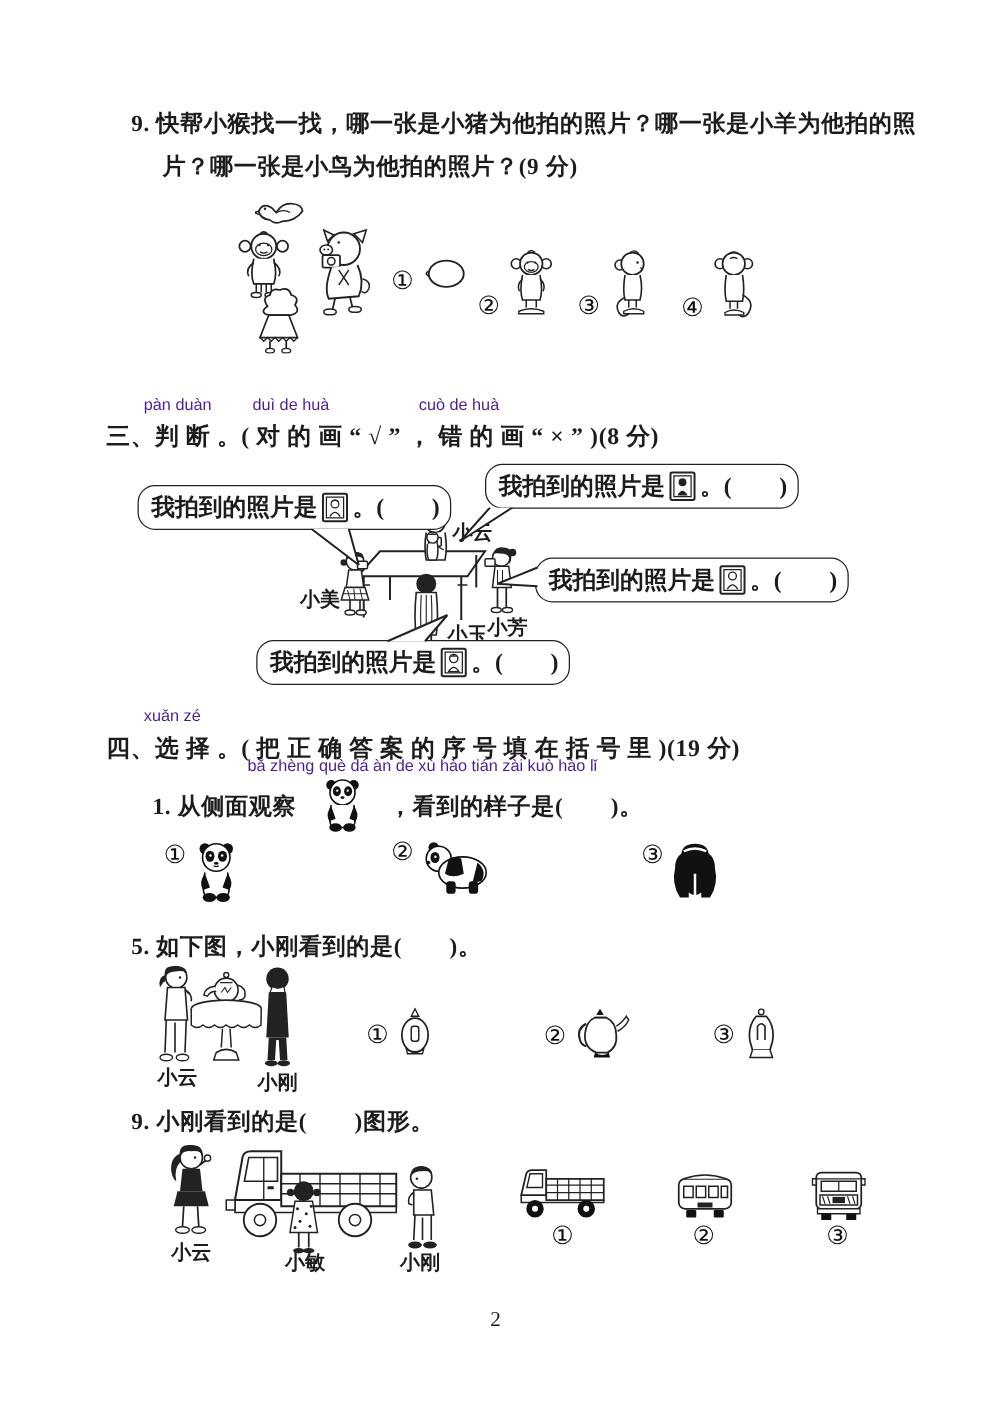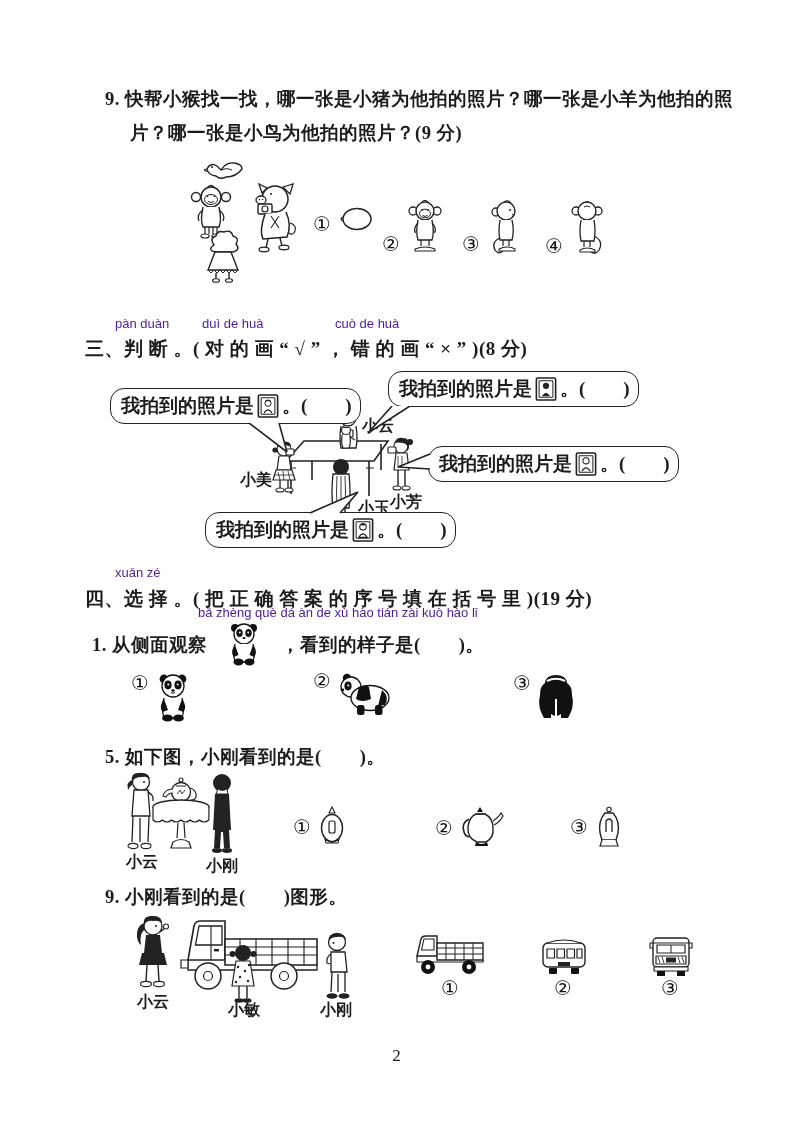--- a/index.html
+++ b/index.html
@@ -279,21 +279,21 @@
 
   <div class="abs label" style="left:362px;top:416px;">小云</div>
   <div class="abs label" style="left:240px;top:470px;">小美</div>
   <div class="abs label" style="left:390px;top:492px;">小芳</div>
   <div class="abs label" style="left:358px;top:498px;">小玉</div>
 
   <div class="abs pinyin" style="left:115px;top:565px;">xuǎn zé</div>
   <div class="abs pinyin" style="left:198px;top:565px;margin-top:40px;">bǎ zhèng què dá àn de xù hào tián zài kuò hào lǐ</div>
   <div class="abs heading" style="left:85px;top:586px;">四、选 择 。( 把 正 确 答 案 的 序 号 填 在 括 号 里 )(19 分)</div>
 
-  <div class="abs" style="left:92px;top:622px;display:flex;align-items:center;gap:20px;justify-content:space-between;">
+  <div class="abs" style="left:122px;top:622px;display:flex;align-items:center;gap:20px;justify-content:space-between;">
     <span class="txt">1. 从侧面观察</span>
     <svg class="fig" width="34" height="44" viewBox="0 0 34 44">
       <circle cx="8" cy="6" r="4" fill="#111"></circle>
         <circle cx="26" cy="6" r="4" fill="#111"></circle>
       <circle cx="17" cy="12" r="10" fill="#fff" stroke="#111" stroke-width="1.3"></circle>
       <ellipse cx="12.5" cy="11" rx="3.2" ry="4" fill="#111"></ellipse>
         <ellipse cx="21.5" cy="11" rx="3.2" ry="4" fill="#111"></ellipse>
       <circle cx="12.8" cy="10.5" r=".9" fill="#fff"></circle>
         <circle cx="21.2" cy="10.5" r=".9" fill="#fff"></circle>
       <ellipse cx="17" cy="16" rx="1.6" ry="1.1" fill="#111"></ellipse>

